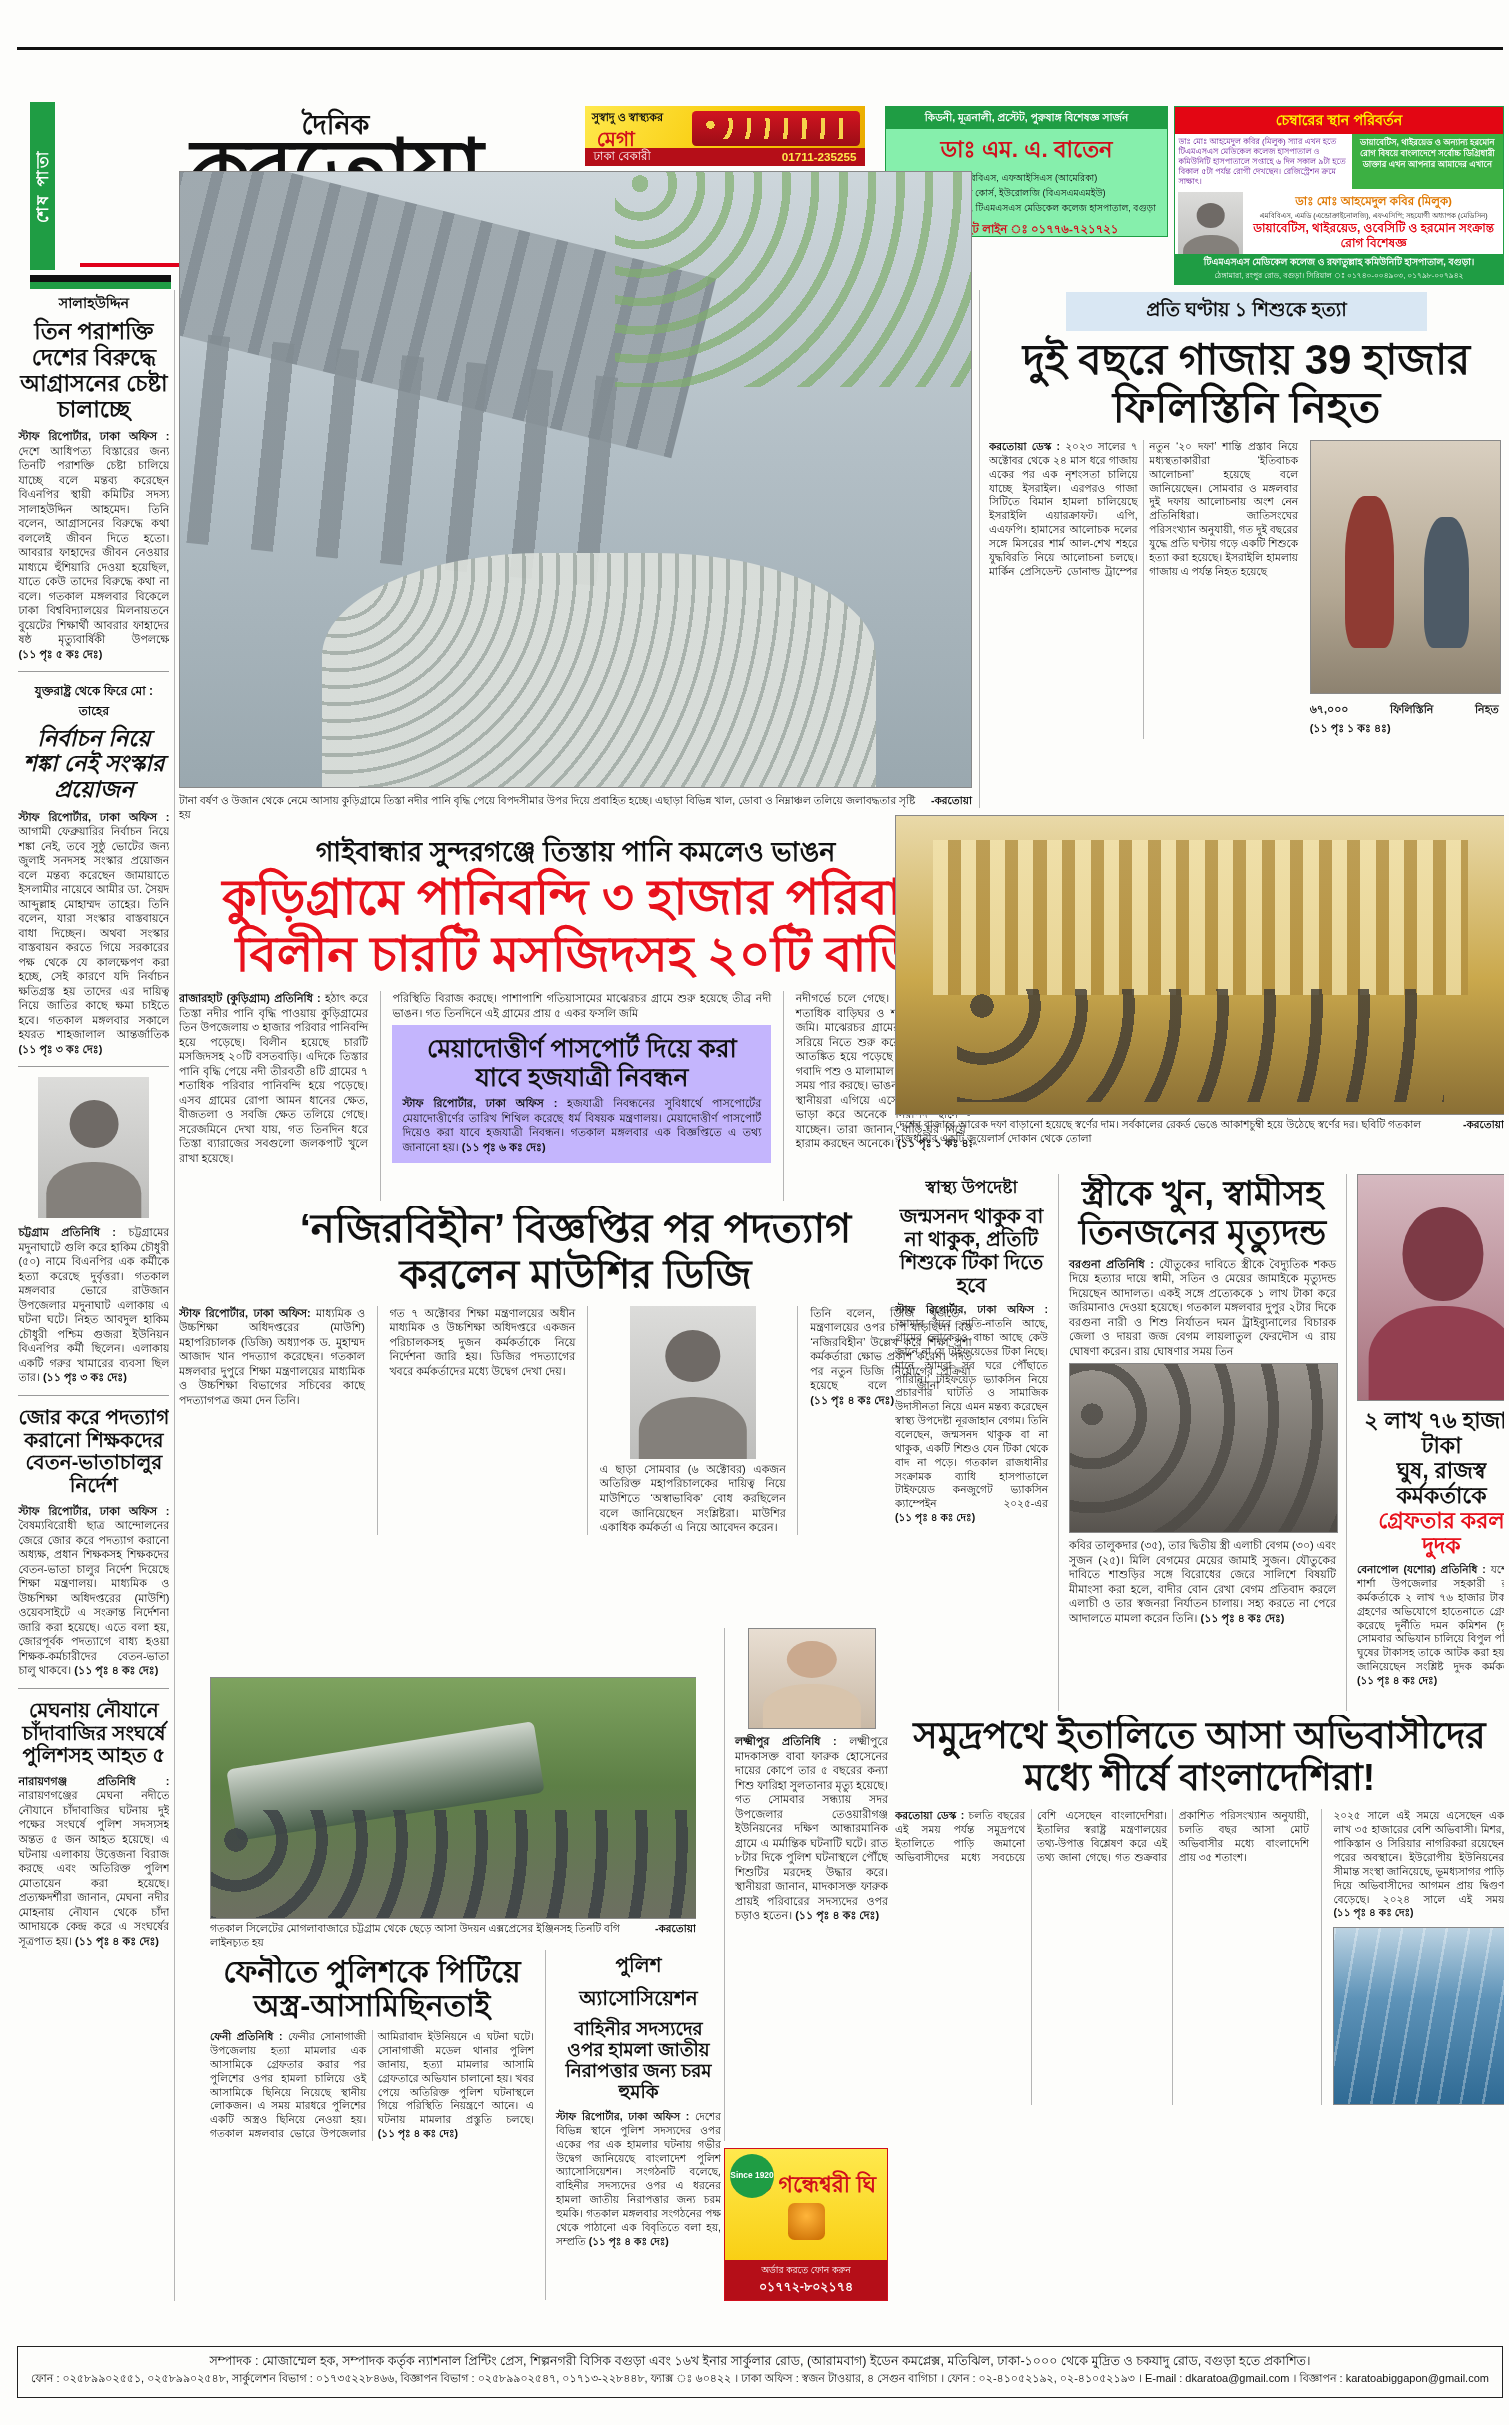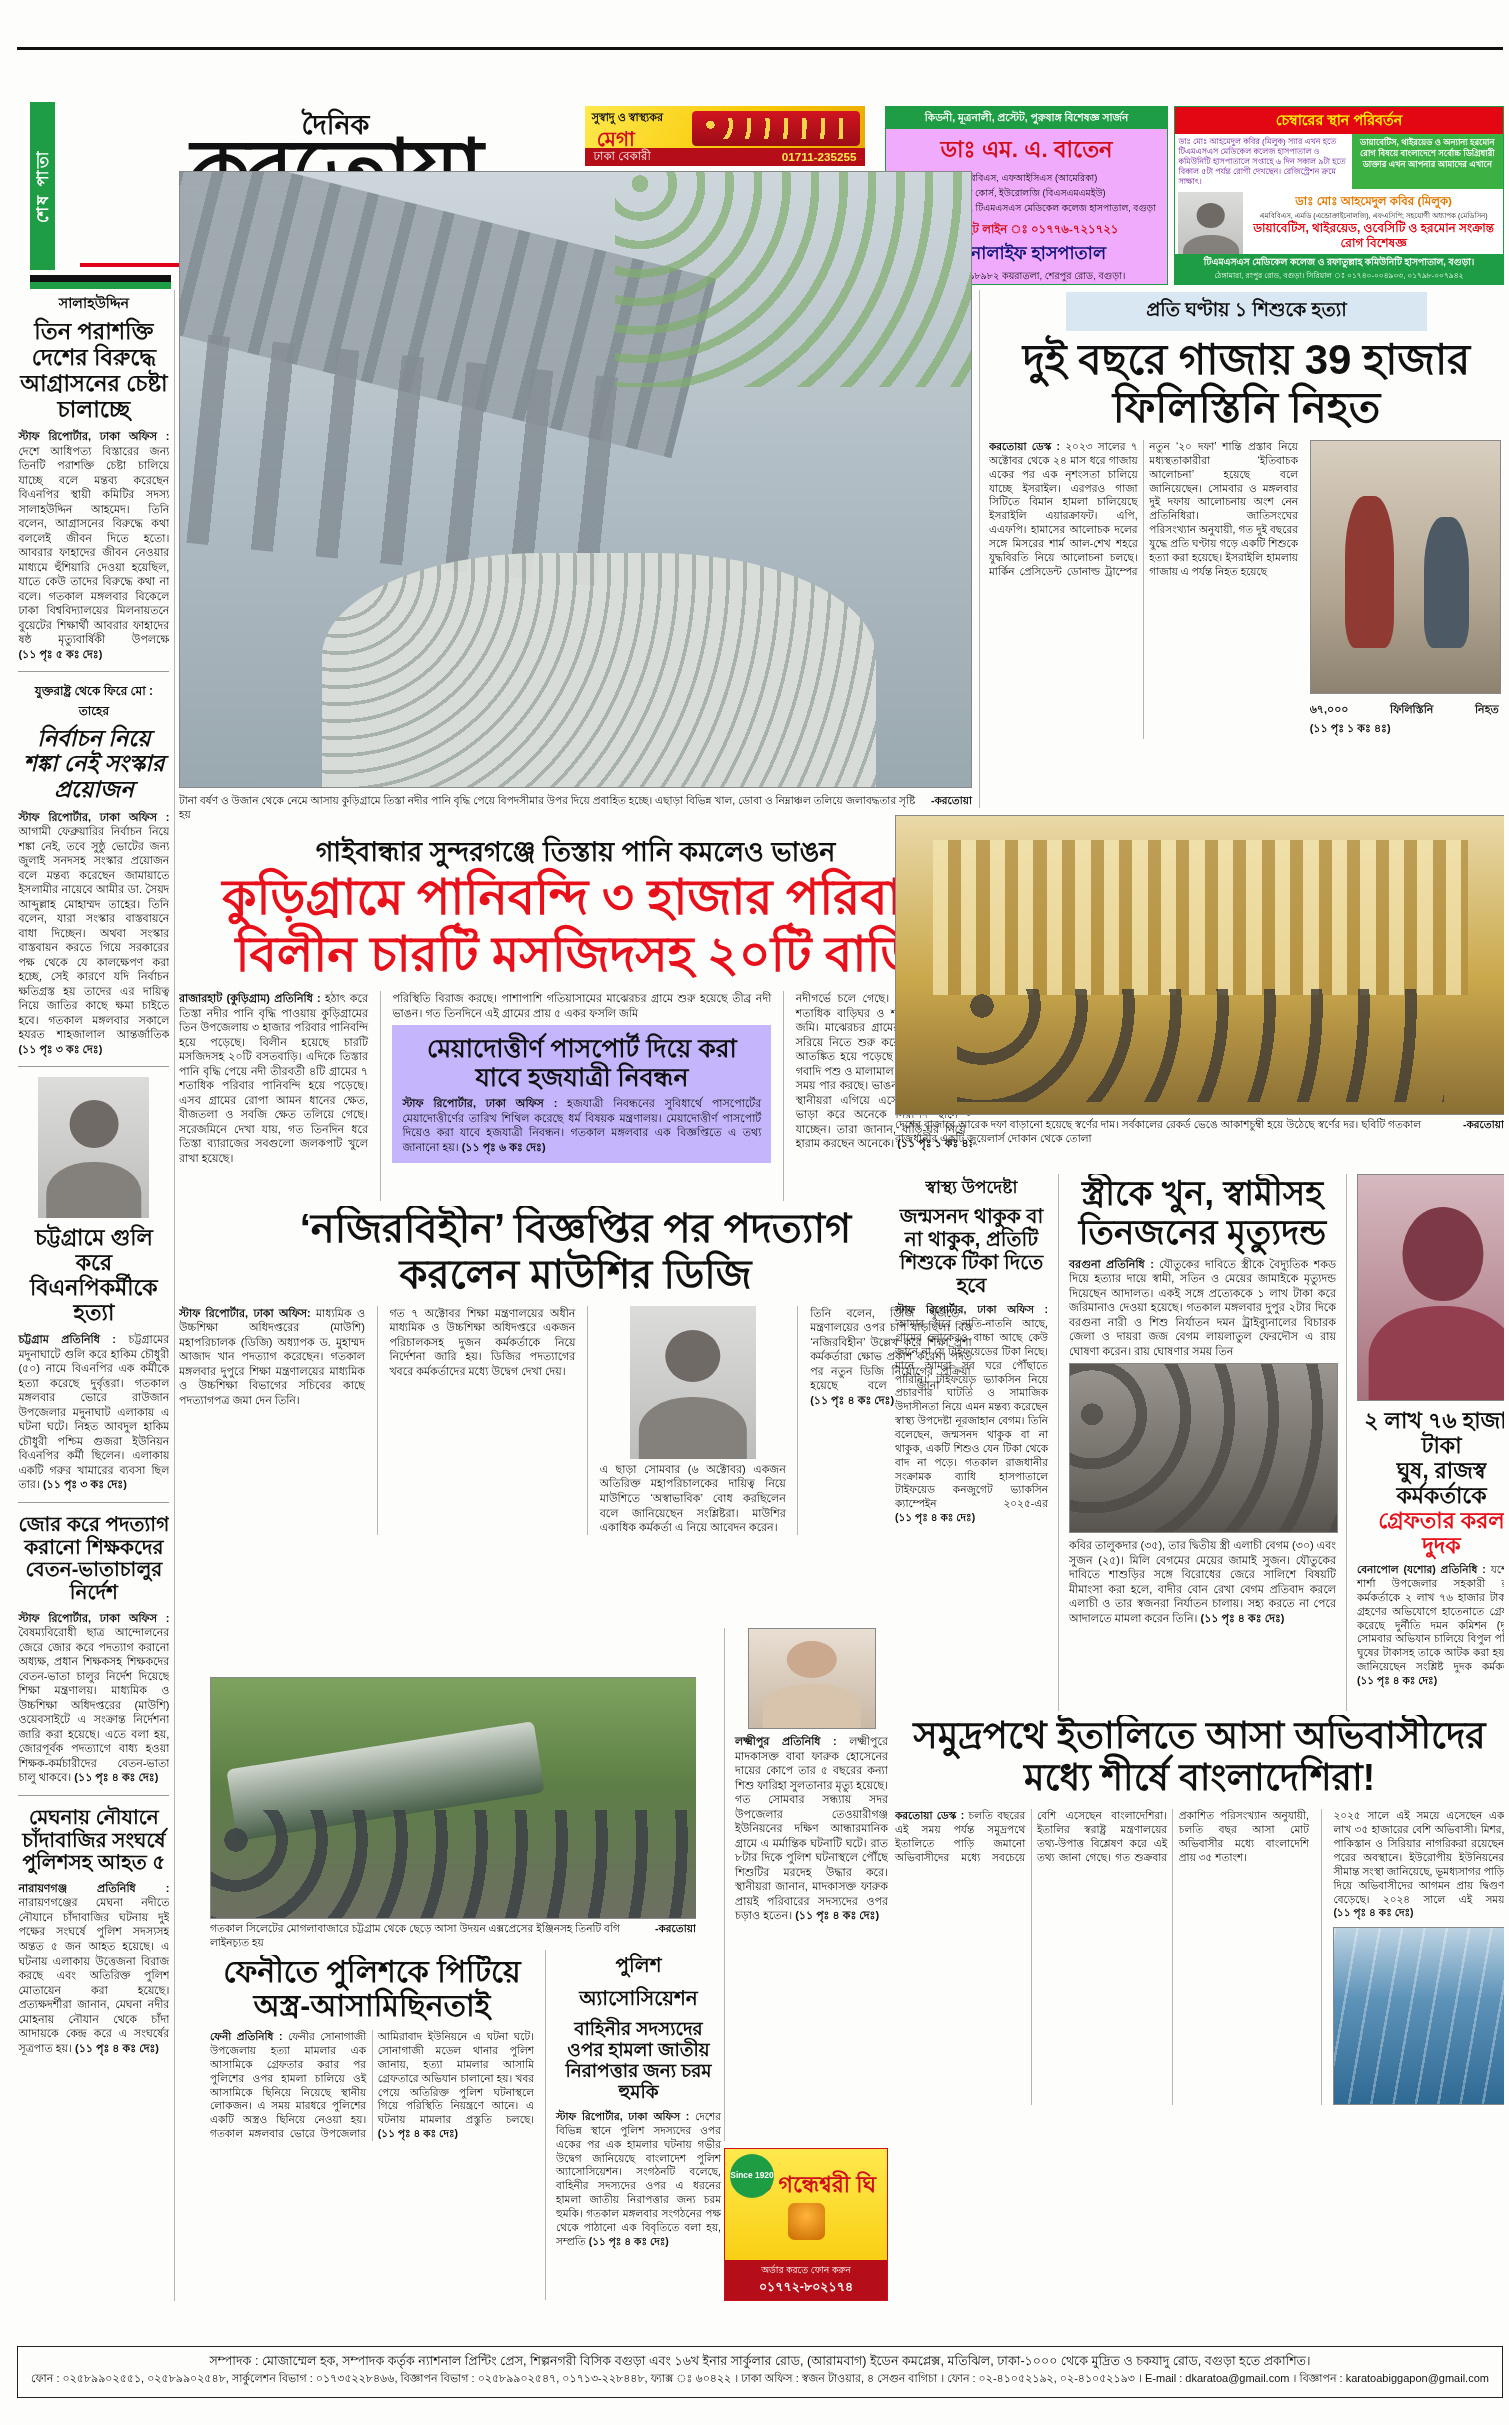--- a/index.html
+++ b/index.html
@@ -91,21 +91,21 @@
     <div style="position:absolute;left:20px;top:39px;font-size:17px;font-weight:800;color:#d10f1c;">কেক</div>
     <div class="ph" style="position:absolute;right:5px;top:5px;width:168px;height:35px;background:linear-gradient(#d11420,#9c0d16);border-radius:4.2px;">
       <div style="position:absolute;inset:6.7px 10px;background:repeating-radial-gradient(circle at 8.4px 6.7px,#f6d34b 0 4.2px,transparent 4.2px 18.4px);"></div>
     </div>
     <div style="position:absolute;left:0;right:0;bottom:0;height:18.4px;background:#b50e18;display:flex;align-items:center;justify-content:space-between;padding:0 8.4px;">
       <span style="color:#fff;font-weight:400;font-size:11.7px;">ঢাকা বেকারী</span>
       <span style="color:#ffe94d;font-weight:700;font-size:11.7px;">01711-235255</span>
     </div>
   </div>
 
-  <div class="abs" style="left:885px;top:106px;width:283px;height:179px;border:1.7px solid #1f9d44;background:#f0abfc;overflow:hidden;text-align:center;">
+  <div class="abs" style="left:885px;top:106px;width:283px;height:131px;border:1.7px solid #1f9d44;background:#86efac;overflow:hidden;text-align:center;">
     <div style="background:#1f9d44;color:#fff;font-weight:700;font-size:10.5px;padding:2.5px 1.7px;">কিডনী, মূত্রনালী, প্রস্টেট, পুরুষাঙ্গ বিশেষজ্ঞ সার্জন</div>
     <div style="color:#d10f1c;font-weight:800;font-size:22.6px;margin-top:2.5px;">ডাঃ এম. এ. বাতেন</div>
     <div class="adlabel" style="font-size:9.2px;margin-top:1.7px;">এমবিবিএস, এফআইসিএস (আমেরিকা)</div>
     <div class="adlabel" style="font-size:9.2px;">এমএস কোর্স, ইউরোলজি (বিএসএমএমইউ)</div>
     <div class="adlabel" style="font-size:9.2px;">সিনিয়র কনসালটেন্ট, টিএমএসএস মেডিকেল কলেজ হাসপাতাল, বগুড়া</div>
     <div style="color:#d10f1c;font-weight:700;font-size:11.7px;margin-top:3.4px;">বগুড়া হট লাইন ঃ ০১৭৭৬-৭২১৭২১</div>
     <div style="color:#14147e;font-weight:800;font-size:17.6px;">সোনালাইফ হাসপাতাল</div>
     <div style="font-size:9.6px;">০১৭৪৩-৮৯৮৯৮২ কয়রাতলা, শেরপুর রোড, বগুড়া।</div>
   </div>
 
@@ -148,21 +148,20 @@
       <div class="hl" style="font-size:22.6px;margin:3.4px 0 6.7px;font-style:italic;">নির্বাচন নিয়ে শঙ্কা নেই সংস্কার প্রয়োজন</div>
       <p class="body" style="font-size:11px;margin:0;">
         <strong class="by">স্টাফ রিপোর্টার, ঢাকা অফিস :</strong>
         <span>আগামী ফেব্রুয়ারির নির্বাচন নিয়ে শঙ্কা নেই, তবে সুষ্ঠু ভোটের জন্য জুলাই সনদসহ সংস্কার প্রয়োজন বলে মন্তব্য করেছেন জামায়াতে ইসলামীর নায়েবে আমীর ডা. সৈয়দ আব্দুল্লাহ মোহাম্মদ তাহের। তিনি বলেন, যারা সংস্কার বাস্তবায়নে বাধা দিচ্ছেন। অথবা সংস্কার বাস্তবায়ন করতে গিয়ে সরকারের পক্ষ থেকে যে কালক্ষেপণ করা হচ্ছে, সেই কারণে যদি নির্বাচন ক্ষতিগ্রস্ত হয় তাদের এর দায়িত্ব নিয়ে জাতির কাছে ক্ষমা চাইতে হবে। গতকাল মঙ্গলবার সকালে হযরত শাহজালাল আন্তর্জাতিক</span>
         <span class="cont">(১১ পৃঃ ৩ কঃ দেঃ)</span>
       </p>
     </div>
     <div class="sep"></div>
     <div>
       <div class="ph portrait" style="width:111px;height:141px;margin:0 auto 6.7px;"></div>
-      <div class="hl" style="font-size:22px;margin:1.7px 0 6.7px;">চট্টগ্রামে গুলি করে বিএনপিকর্মীকে হত্যা</div>
       <p class="body" style="font-size:11px;margin:0;">
         <strong class="by">চট্টগ্রাম প্রতিনিধি :</strong>
         <span>চট্টগ্রামের মদুনাঘাটে গুলি করে হাকিম চৌধুরী (৫০) নামে বিএনপির এক কর্মীকে হত্যা করেছে দুর্বৃত্তরা। গতকাল মঙ্গলবার ভোরে রাউজান উপজেলার মদুনাঘাট এলাকায় এ ঘটনা ঘটে। নিহত আবদুল হাকিম চৌধুরী পশ্চিম গুজরা ইউনিয়ন বিএনপির কর্মী ছিলেন। এলাকায় একটি গরুর খামারের ব্যবসা ছিল তার।</span>
         <span class="cont">(১১ পৃঃ ৩ কঃ দেঃ)</span>
       </p>
     </div>
     <div class="sep"></div>
     <div>
       <div class="hl" style="font-size:20px;margin:1.7px 0 6.7px;">জোর করে পদত্যাগ করানো শিক্ষকদের বেতন-ভাতাচালুর নির্দেশ</div>
       <p class="body" style="font-size:11px;margin:0;">

